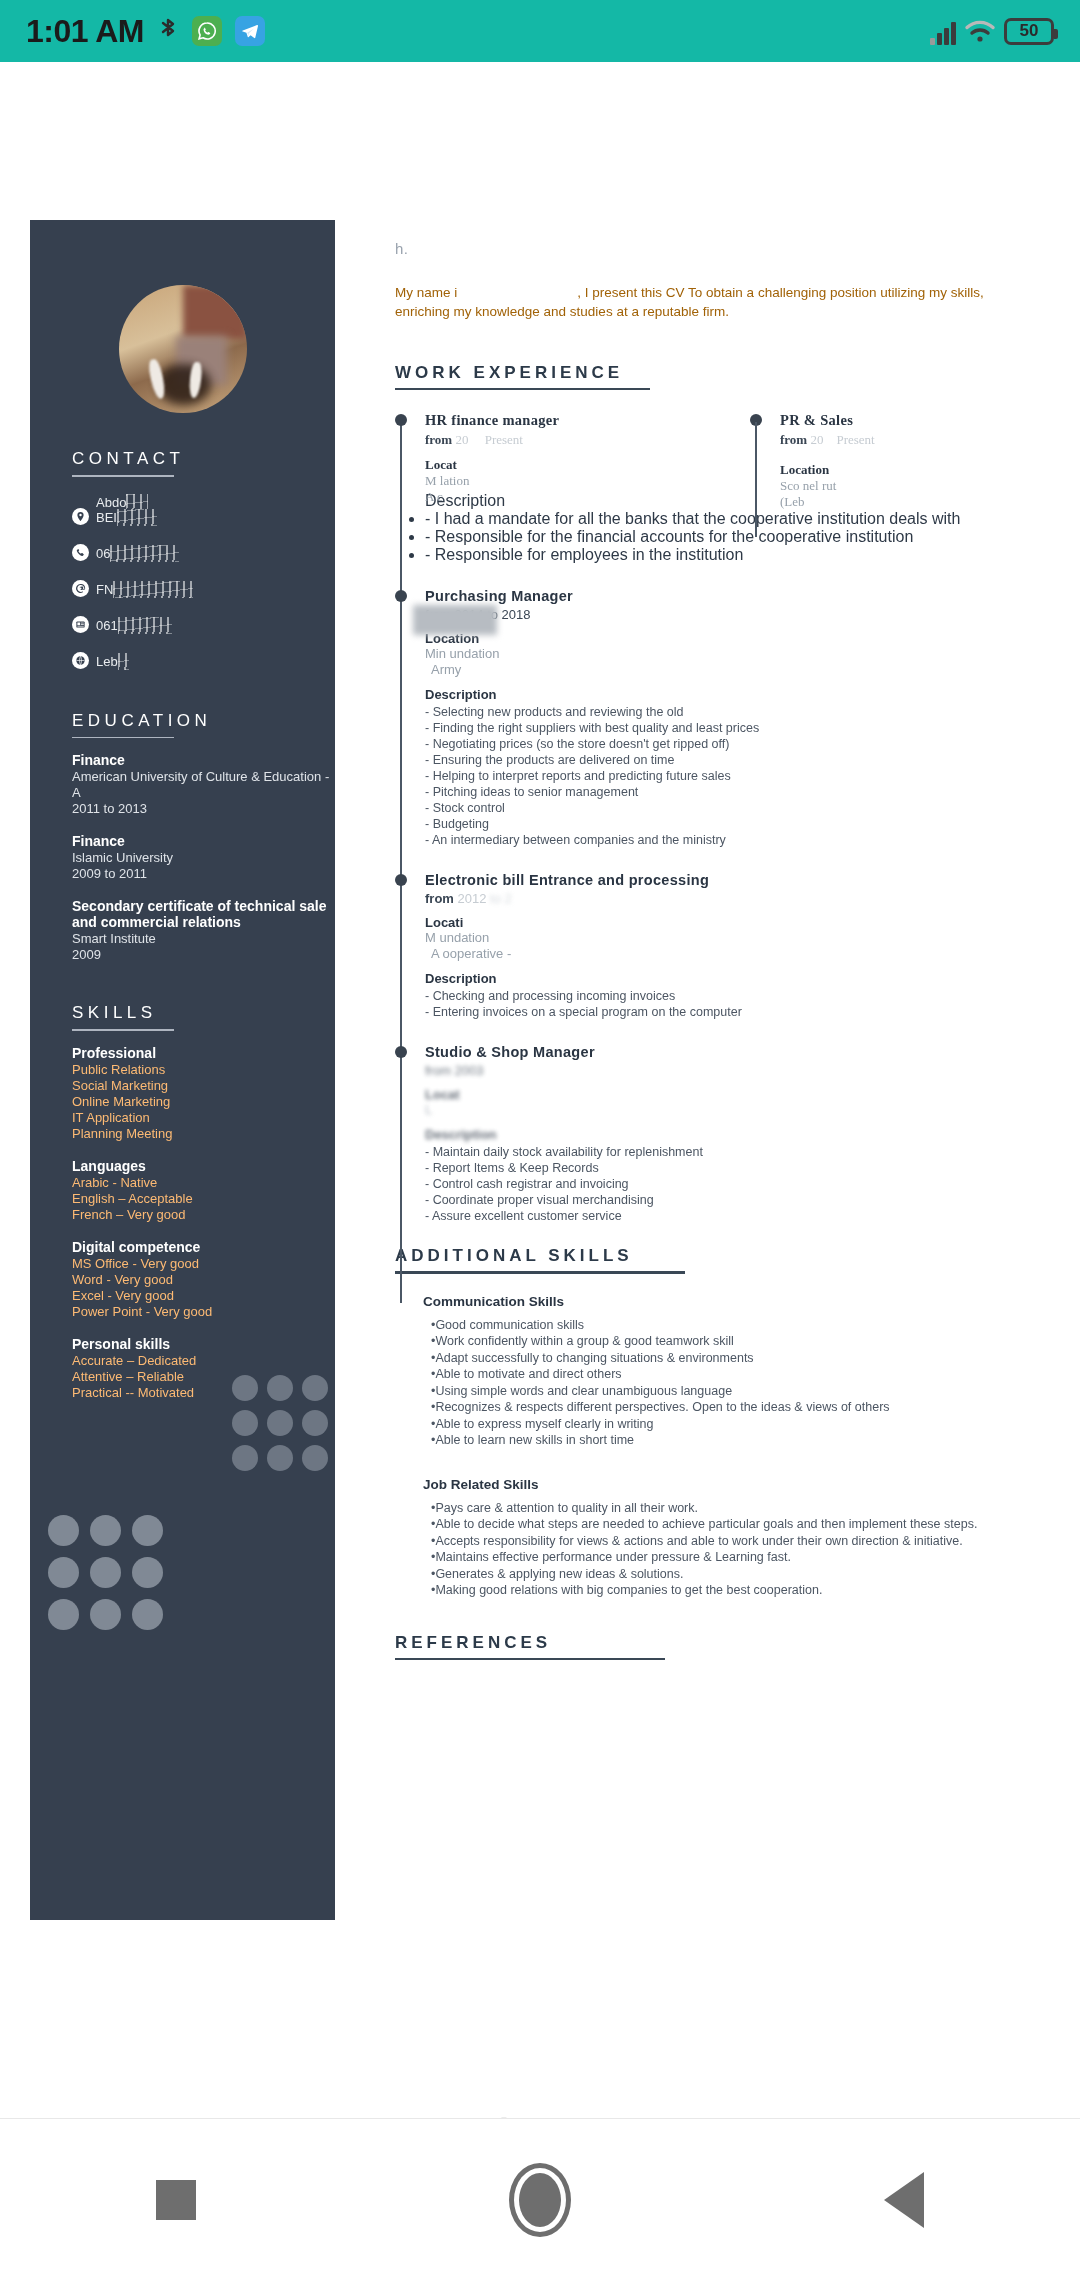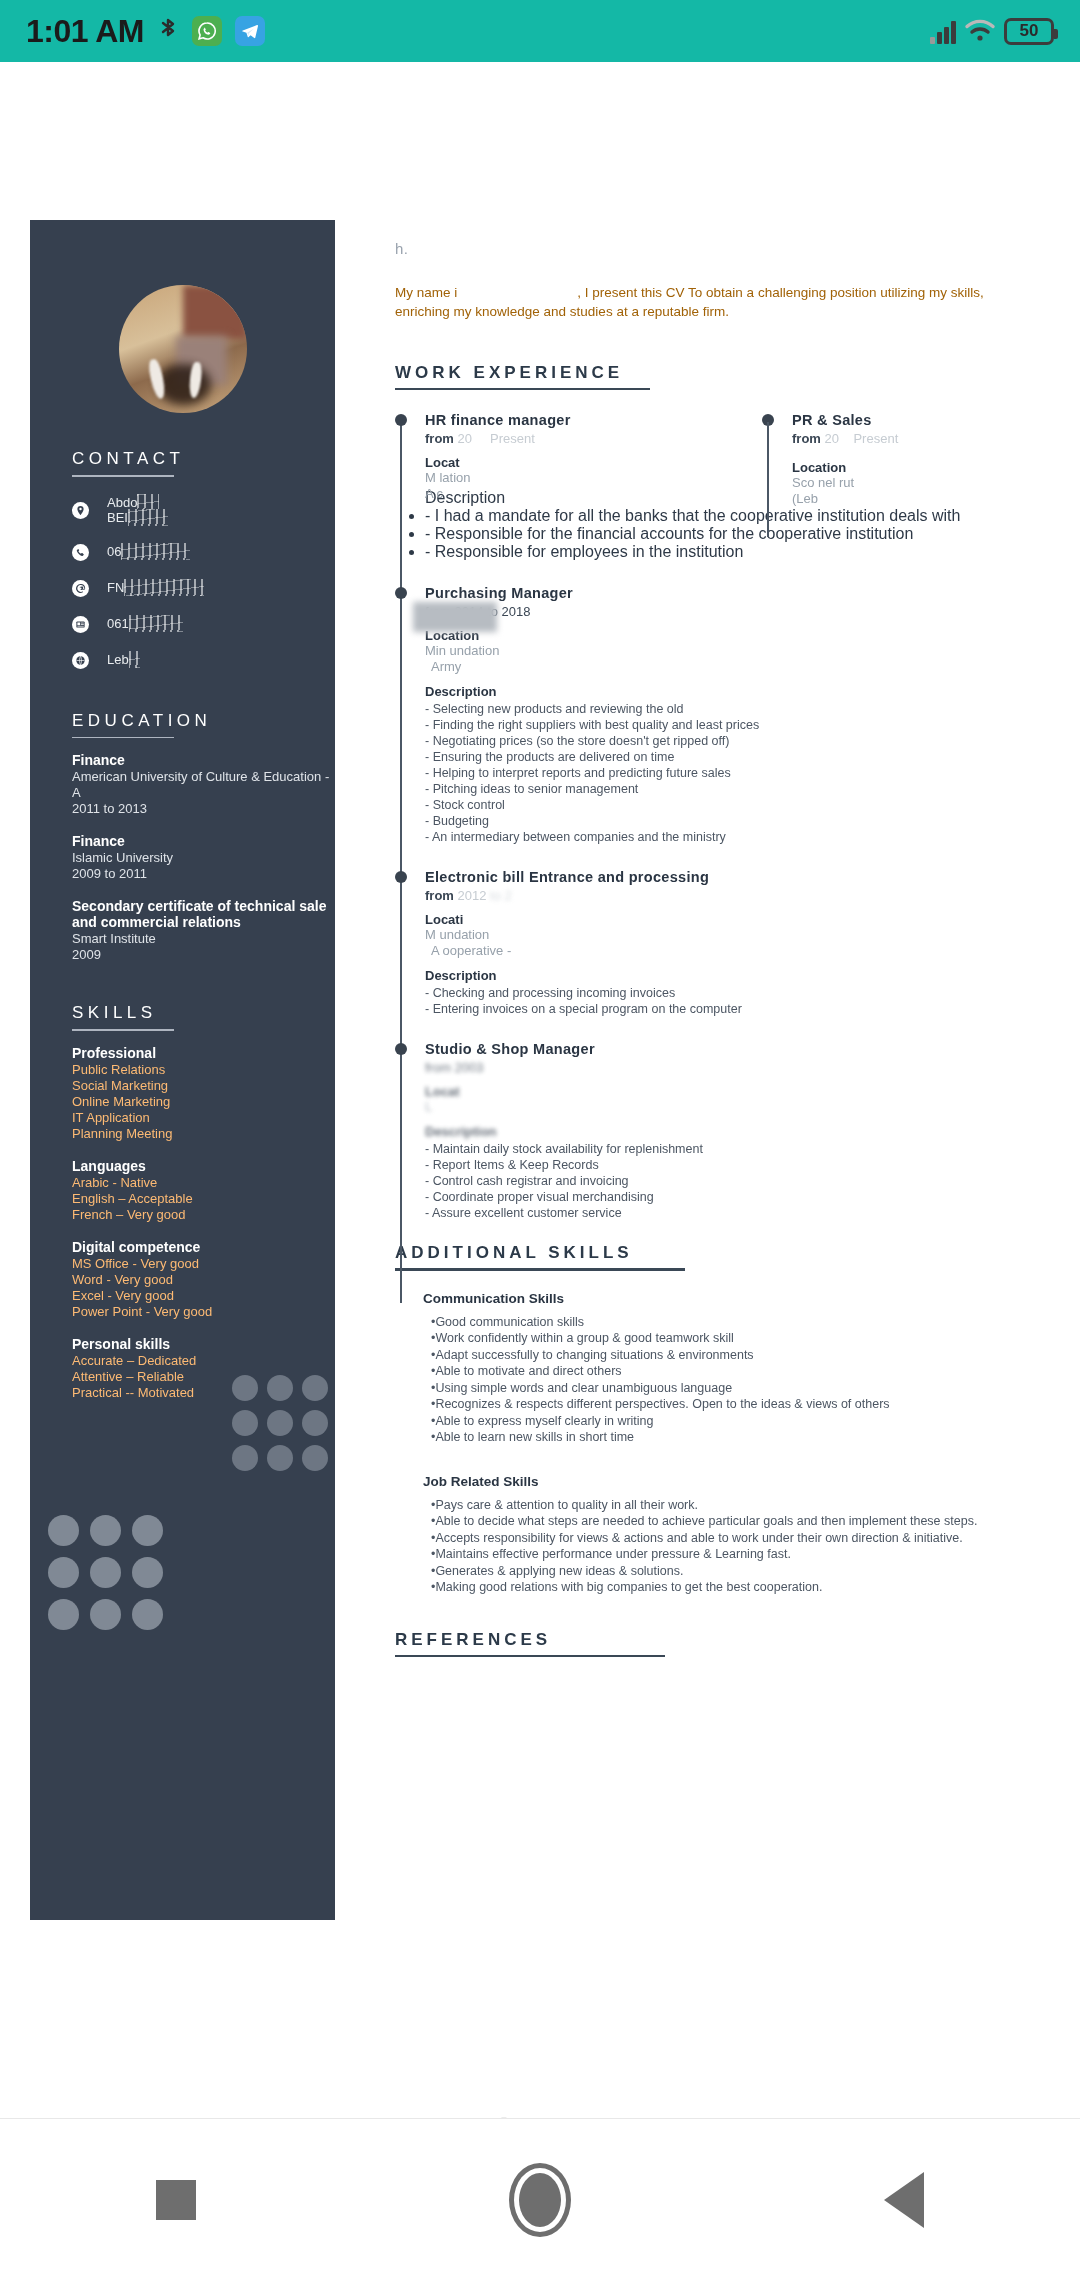--- a/index.html
+++ b/index.html
@@ -12,21 +12,21 @@
   body { position: relative; }
 
   
   .statusbar {
     position: absolute; top: 0; left: 0; width: 1080px; height: 62px;
     display: flex; align-items: center; justify-content: space-between;
     padding: 0 26px; background: #14b8a6;
   }
   .sb-left { display: flex; align-items: center; gap: 13px; }
   .sb-time { font-size: 32px; font-weight: 700; color: #1b1b1b; letter-spacing: -0.5px; }
-  .sb-right { display: flex; align-items: flex-start; gap: 8px; }
+  .sb-right { display: flex; align-items: flex-end; gap: 8px; }
   .ic-bt { width: 22px; height: 30px; position: relative; display:inline-block; }
   .ic-bt svg { display:block; }
   .ic-app { width: 30px; height: 30px; border-radius: 7px; display: flex;
             align-items: center; justify-content: center; }
   .ic-wa { background: #4caf50; }
   .ic-tg { background: #37a3e3; }
   .ic-wa svg, .ic-tg svg { display:block; }
   .ic-signal { display: flex; align-items: flex-end; gap: 2px; height: 26px; }
   .ic-signal i { display: block; width: 5px; background: #3c3c3c; border-radius: 1px; }
   .ic-signal i:nth-child(1){ height: 7px; background:#9a9a9a;}
@@ -68,21 +68,21 @@
     background:#efeae4; border-radius:40% 40% 50% 50%; transform:rotate(6deg); filter: blur(1px);}
   .avatar .shadow { position:absolute; left:30%; top:62%; width:42%; height:32%;
     background:#2b1d15; border-radius:50%; filter: blur(5px); opacity:.85;}
 
   .side-h {
     color: #ffffff; font-size: 17px; letter-spacing: 4.5px; font-weight: 400;
     margin: 0 0 6px 42px;
   }
   .side-rule { height: 1.6px; background: #aeb5c0; width: 102px; margin: 0 0 14px 42px; }
   .contact-list { margin-left: 42px; }
-  .c-row { display: flex; align-items: center; gap: 18px; margin-bottom: 5px; margin-top: 18px; }
+  .c-row { display: flex; align-items: flex-end; gap: 7px; margin-bottom: 5px; margin-top: 18px; }
   .c-ic {
     width: 17px; height: 17px; border-radius: 50%; background: #ffffff;
     flex: 0 0 17px; display:flex; align-items:center; justify-content:center;
     margin-top: 1px;
   }
   .c-ic svg { display:block; }
   .c-txt { position: relative; color: #e9ecef; font-size: 13px; line-height: 15px; }
   .redact-scribble { position: relative; display: inline-block; }
   .redact-scribble::after {
     content: ""; position: absolute; left: 0; top: -1px; right: -4px; bottom: -1px;
@@ -129,21 +129,21 @@
   .job { position: relative; padding-left: 30px; margin-bottom: 22px; }
   .job h3 { font-size: 14.5px; font-weight: 700; color: #2a3543; letter-spacing: .3px; }
   .job .line { font-size: 13px; color: #3a4654; margin-top: 3px; }
   .job .line b { font-weight: 700; }
   .job .lbl { font-size: 13px; font-weight: 700; color: #2a3543; margin-top: 9px; }
   .job .loc { font-size: 13px; color: #97a1ab; line-height: 16px; }
   .job ul { list-style: none; margin-top: 2px; }
   .job li { font-size: 12.5px; line-height: 16px; color: #4c5663; }
   .faded { color: #c6ccd2; }
 
-  .two-col { display: flex; gap: 12px; }
+  .two-col { display: flex; gap: 0; font-family: Liberation Serif, serif; }
   .col-l { width: 355px; }
   .col-r { width: 270px; position: relative; padding-left: 30px; }
 
   .grey-box {
     position: absolute; width: 84px; height: 30px; background: #b7bcc2;
     filter: blur(3px); left: 18px; top: 17px;
   }
 
   .skill-sec h4 { font-size: 13.5px; font-weight: 700; color: #2a3543; margin-bottom: 8px; }
   .skill-sec ul { list-style: none; margin-left: 8px; }

